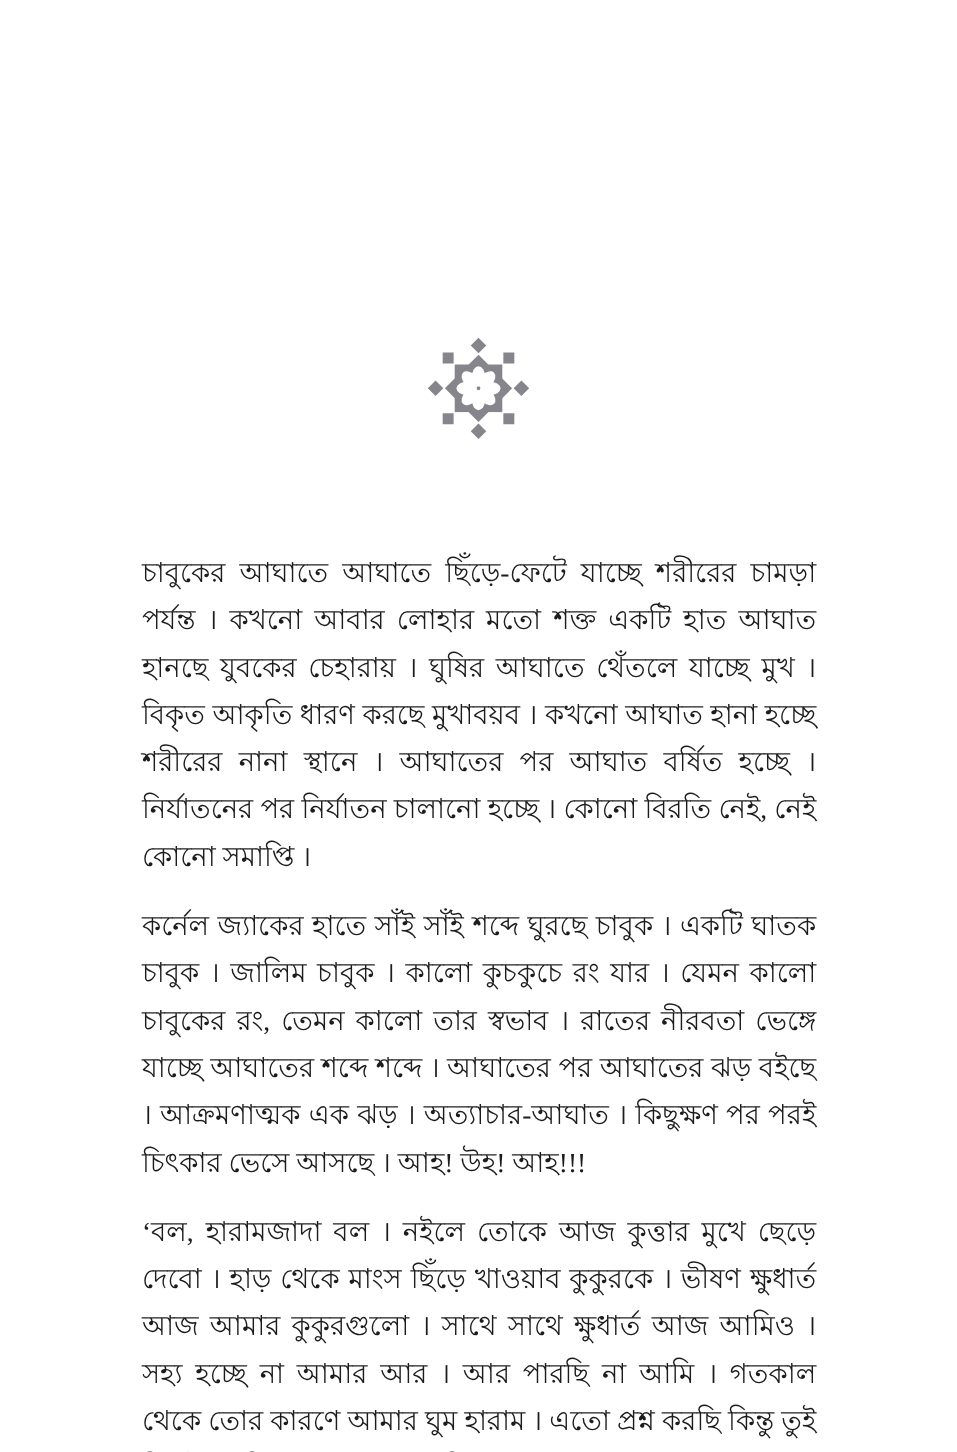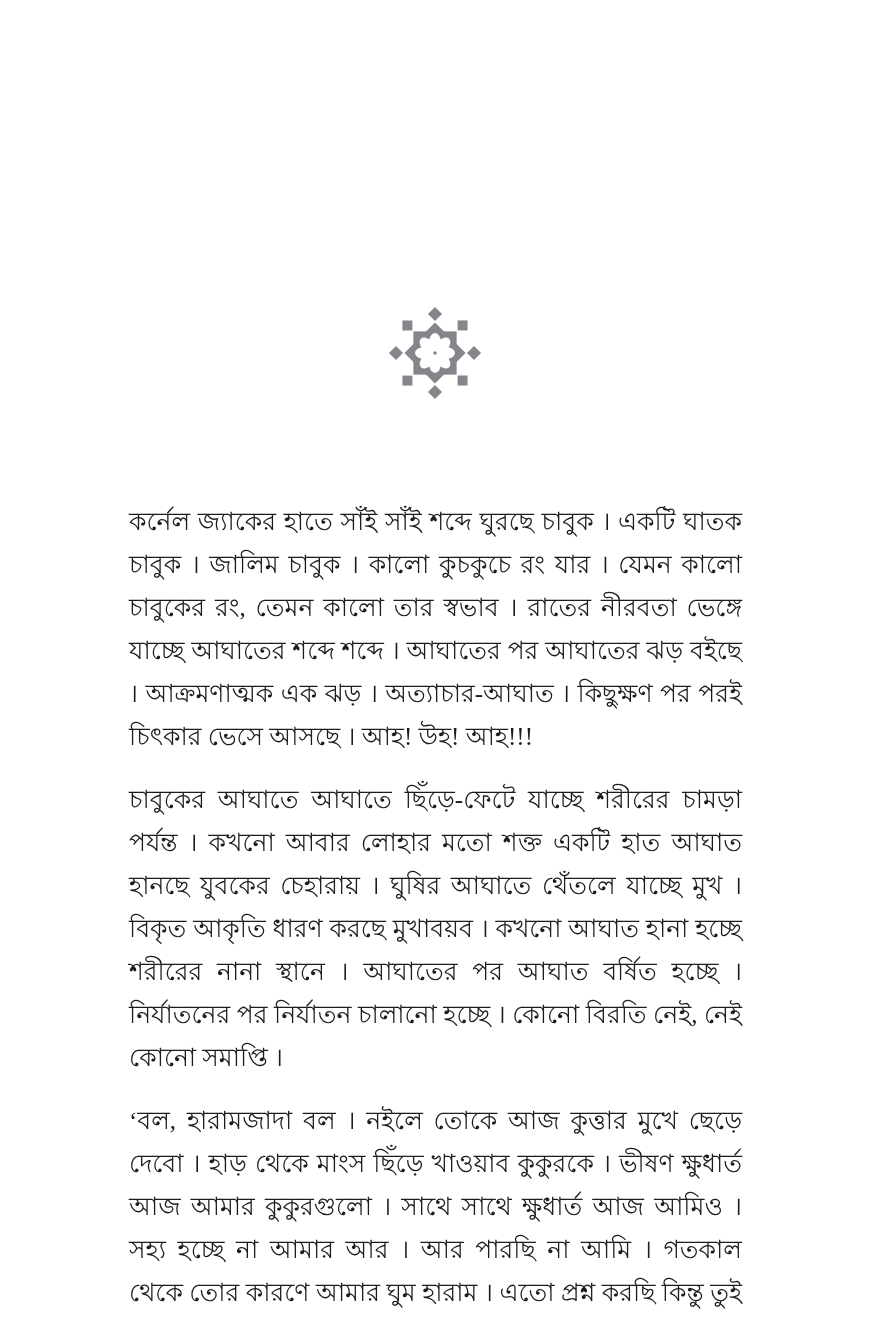--- a/index.html
+++ b/index.html
@@ -86,18 +86,18 @@
         <ellipse cx="50" cy="38.5" rx="6.3" ry="9.8" transform="rotate(180 50 50)"></ellipse>
         <ellipse cx="50" cy="38.5" rx="6.3" ry="9.8" transform="rotate(225 50 50)"></ellipse>
         <ellipse cx="50" cy="38.5" rx="6.3" ry="9.8" transform="rotate(270 50 50)"></ellipse>
         <ellipse cx="50" cy="38.5" rx="6.3" ry="9.8" transform="rotate(315 50 50)"></ellipse>
       </g>
     </svg>
   </div>
 
 
   <div class="content">
+    <p>চাবুকের আঘাতে আঘাতে ছিঁড়ে-ফেটে যাচ্ছে শরীরের চামড়া পর্যন্ত । কখনো আবার লোহার মতো শক্ত একটি হাত আঘাত হানছে যুবকের চেহারায় । ঘুষির আঘাতে থেঁতলে যাচ্ছে মুখ । বিকৃত আকৃতি ধারণ করছে মুখাবয়ব । কখনো আঘাত হানা হচ্ছে শরীরের নানা স্থানে । আঘাতের পর আঘাত বর্ষিত হচ্ছে । নির্যাতনের পর নির্যাতন চালানো হচ্ছে । কোনো বিরতি নেই, নেই কোনো সমাপ্তি ।</p>
     <p>কর্নেল জ্যাকের হাতে সাঁই সাঁই শব্দে ঘুরছে চাবুক । একটি ঘাতক চাবুক । জালিম চাবুক । কালো কুচকুচে রং যার । যেমন কালো চাবুকের রং, তেমন কালো তার স্বভাব । রাতের নীরবতা ভেঙ্গে যাচ্ছে আঘাতের শব্দে শব্দে । আঘাতের পর আঘাতের ঝড় বইছে । আক্রমণাত্মক এক ঝড় । অত্যাচার-আঘাত । কিছুক্ষণ পর পরই চিৎকার ভেসে আসছে । আহ! উহ! আহ!!!</p>
-    <p>চাবুকের আঘাতে আঘাতে ছিঁড়ে-ফেটে যাচ্ছে শরীরের চামড়া পর্যন্ত । কখনো আবার লোহার মতো শক্ত একটি হাত আঘাত হানছে যুবকের চেহারায় । ঘুষির আঘাতে থেঁতলে যাচ্ছে মুখ । বিকৃত আকৃতি ধারণ করছে মুখাবয়ব । কখনো আঘাত হানা হচ্ছে শরীরের নানা স্থানে । আঘাতের পর আঘাত বর্ষিত হচ্ছে । নির্যাতনের পর নির্যাতন চালানো হচ্ছে । কোনো বিরতি নেই, নেই কোনো সমাপ্তি ।</p>
     <p>‘বল, হারামজাদা বল । নইলে তোকে আজ কুত্তার মুখে ছেড়ে দেবো । হাড় থেকে মাংস ছিঁড়ে খাওয়াব কুকুরকে । ভীষণ ক্ষুধার্ত আজ আমার কুকুরগুলো । সাথে সাথে ক্ষুধার্ত আজ আমিও । সহ্য হচ্ছে না আমার আর । আর পারছি না আমি । গতকাল থেকে তোর কারণে আমার ঘুম হারাম । এতো প্রশ্ন করছি কিন্তু তুই কিছুই বলছিস না । আজ আমি তোর শেষ দেখে ছাড়বো । আজ তোর একদিন কি আমার একদিন ।’</p>
   </div>
 
 </div>
 
 </body></html>

